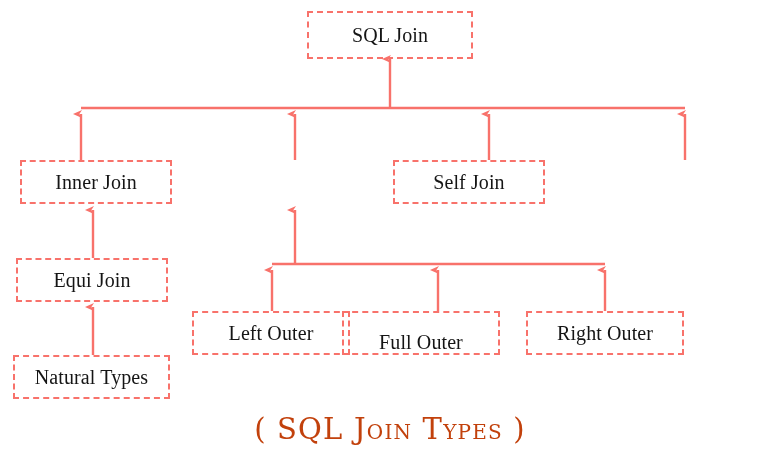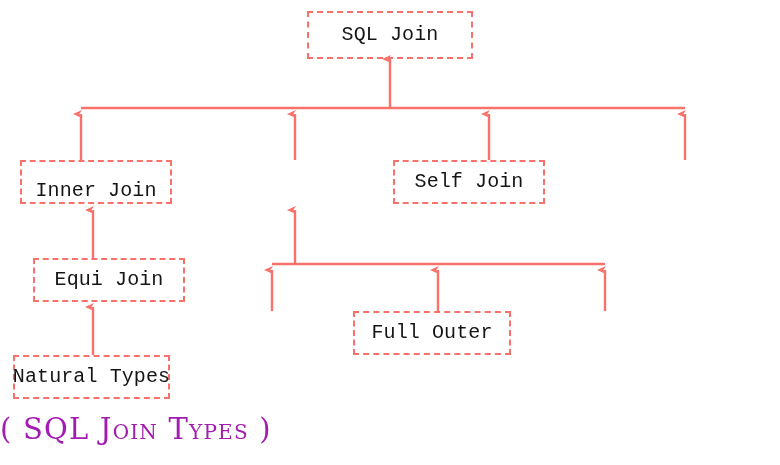--- a/index.html
+++ b/index.html
@@ -35,44 +35,44 @@
   
   .node {
     position: absolute;
     box-sizing: border-box;
     border: 2px dashed #f8726b;
     background: transparent;
     display: flex;
     align-items: center;
     justify-content: center;
     color: #151515;
-    font-family: Liberation Mono, monospace;
+    font-family: Liberation Serif, serif;
     font-size: 20px;
     font-weight: 400;
     letter-spacing: 0.1px;
     white-space: nowrap;
   }
   .node-label {
     display: block;
     line-height: 1;
     padding-bottom: 1px;
   }
 
   
   #caption {
     position: absolute;
     left: 0;
     top: 412px;
     width: 780px;
-    text-align: left;
+    text-align: center;
     font-family: "DejaVu Serif", serif;
     font-size: 29px;
     font-variant: small-caps;
     letter-spacing: 1.2px;
-    color: #a21caf;
+    color: #c2410c;
     white-space: nowrap;
   }
 </style>
 </head>
 <body>
 
 <div id="diagram-root">
 
   <svg id="connectors" viewBox="0 0 780 465" width="780" height="465" aria-hidden="true">
     <defs>
@@ -103,39 +103,45 @@
       <line x1="272" y1="311" x2="272" y2="270" marker-end="url(#arrowUp)"></line>
       <line x1="438" y1="311" x2="438" y2="270" marker-end="url(#arrowUp)"></line>
       <line x1="605" y1="311" x2="605" y2="270" marker-end="url(#arrowUp)"></line>
     </g>
   </svg>
 
   <div class="node" style="left:307px; top:11px; width:166px; height:48px;">
     <span class="node-label">SQL Join</span>
   </div>
 
-  <div class="node" style="left:20px; top:160px; width:152px; height:44px;align-items:flex-end;">
+  <div class="node" style="left:20px; top:160px; width:152px; height:44px;">
     <span class="node-label">Inner Join</span>
   </div>
 
 
   <div class="node" style="left:393px; top:160px; width:152px; height:44px;justify-content:center;">
     <span class="node-label">Self Join</span>
   </div>
 
 
-  <div class="node" style="left:33px; top:258px; width:152px; height:44px;">
+  <div class="node" style="left:16px; top:258px; width:152px; height:44px;">
     <span class="node-label">Equi Join</span>
   </div>
 
   <div class="node" style="left:13px; top:355px; width:157px; height:44px;">
     <span class="node-label">Natural Types</span>
   </div>
 
+  <div class="node" style="left:192px; top:311px; width:158px; height:44px;">
+    <span class="node-label">Left Outer</span>
+  </div>
 
-  <div class="node" style="left:353px; top:311px; width:158px; height:44px;">
+  <div class="node" style="left:342px; top:311px; width:158px; height:44px;align-items:flex-end;">
     <span class="node-label">Full Outer</span>
   </div>
 
+  <div class="node" style="left:526px; top:311px; width:158px; height:44px;">
+    <span class="node-label">Right Outer</span>
+  </div>
 
   <div id="caption">( SQL Join Types )</div>
 
 </div>
 
 </body></html>

